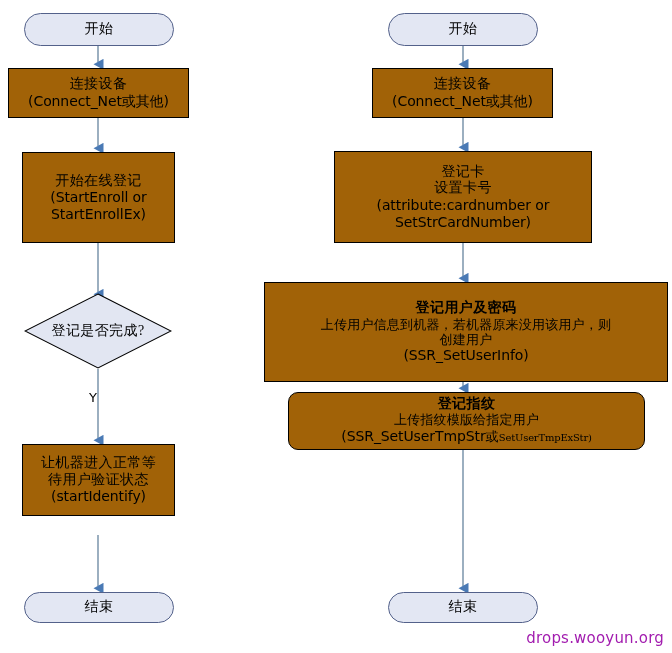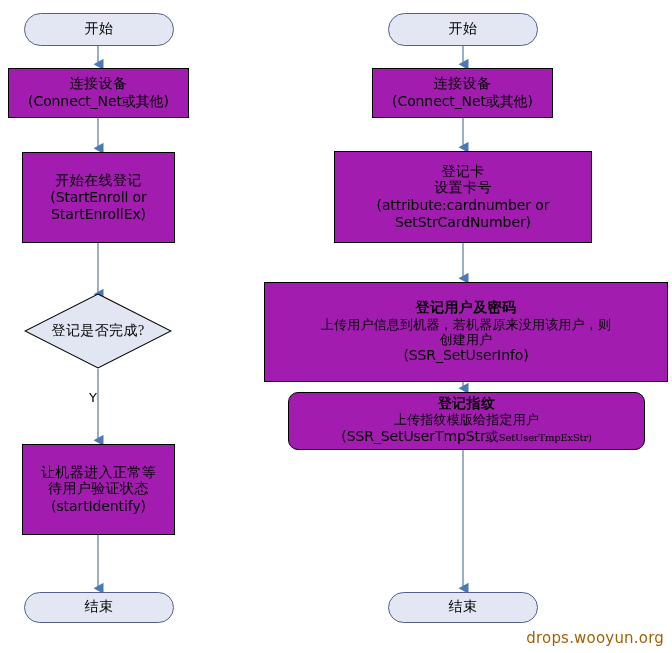--- a/index.html
+++ b/index.html
@@ -21,21 +21,21 @@
     position: absolute;
     left: 0;
     top: 0;
     width: 672px;
     height: 653px;
     pointer-events: none;
   }
   .node {
     position: absolute;
     box-sizing: border-box;
-    background: #a21caf;
+    background: #a16207;
     display: flex;
     align-items: center;
     justify-content: center;
     text-align: center;
     color: #000000;
   }
   .node-process {
     border: 1px solid #000000;
   }
   .node-terminal {
@@ -74,21 +74,21 @@
   .edge-label {
     position: absolute;
     font-size: 13px;
     color: #000000;
   }
   .watermark {
     position: absolute;
     right: 8px;
     bottom: 6px;
     font-size: 15px;
-    color: #a16207;
+    color: #a21caf;
     letter-spacing: 0.2px;
   }
 </style>
 </head>
 <body>
 
 <div id="canvas">
 
   <svg id="edges" viewBox="0 0 672 653">
     <defs>
@@ -127,21 +127,21 @@
 
   <div class="node node-decision" style="left:24px; top:293px; width:148px; height:76px;">
     <svg class="diamond-svg" viewBox="0 0 148 76" preserveAspectRatio="none">
       <polygon points="74,1 147,38 74,75 1,38" fill="#e2e6f2" stroke="#000000" stroke-width="1.1"></polygon>
     </svg>
     <span class="txt cn l-cn diamond-text">登记是否完成?</span>
   </div>
 
   <div class="edge-label" style="left:89px; top:390px;">Y</div>
 
-  <div class="node node-process" style="left:22px; top:444px; width:153px; height:91px; flex-direction:column;">
+  <div class="node node-process" style="left:22px; top:444px; width:153px; height:72px; flex-direction:column;">
     <span class="txt cn l-cn">让机器进入正常等</span>
     <span class="txt cn l-cn">待用户验证状态</span>
     <span class="txt l-en">(startIdentify)</span>
   </div>
 
   <div class="node node-terminal" style="left:24px; top:592px; width:150px; height:31px;">
     <span class="txt cn l-cn">结束</span>
   </div>
 
   <div class="node node-terminal" style="left:388px; top:13px; width:150px; height:33px;">

